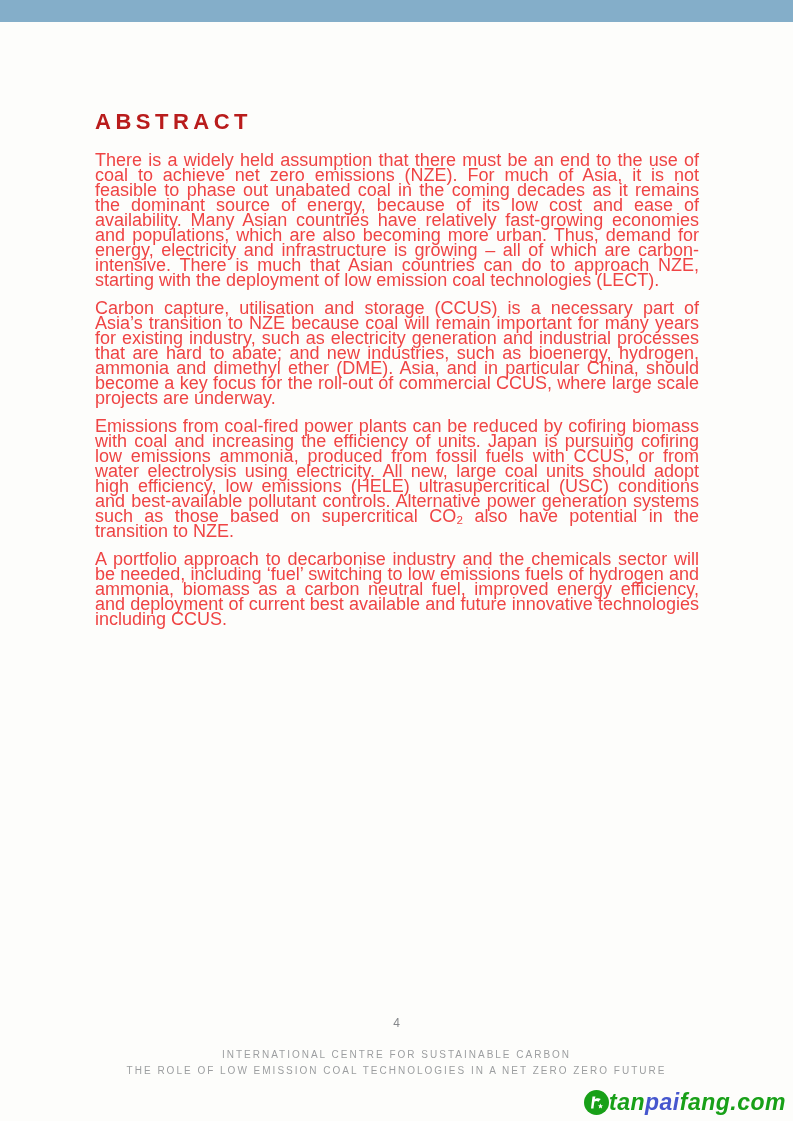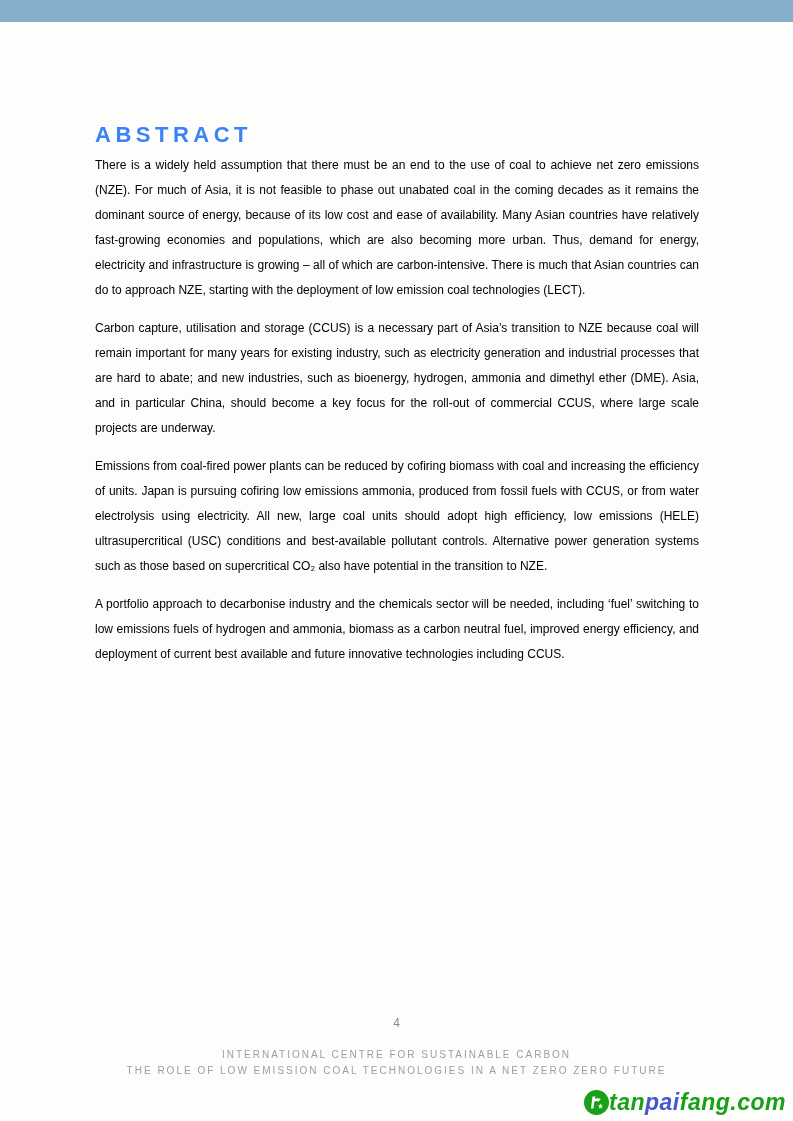--- a/index.html
+++ b/index.html
@@ -17,32 +17,31 @@
     top: 0; left: 0;
     width: 793px; height: 22px;
     background: #84aec9;
   }
   .heading {
     position: absolute;
     top: 109px; left: 95px;
     font-size: 22px;
     font-weight: 700;
     letter-spacing: 4.5px;
-    color: #3b82f6;
-    margin-top: 13px;
+    color: #b91c1c;
   }
   .content {
     position: absolute;
     top: 153px; left: 95px;
     width: 604px;
   }
   .content p {
-    font-size: 12px;
-    line-height: 25px;
-    color: #000000;
+    font-size: 18px;
+    line-height: 15px;
+    color: #ef4444;
     text-align: justify;
     margin-bottom: 13px;
   }
   .page-number {
     position: absolute;
     top: 1016px; left: 0;
     width: 793px;
     text-align: center;
     font-size: 12px;
     color: #85878a;

